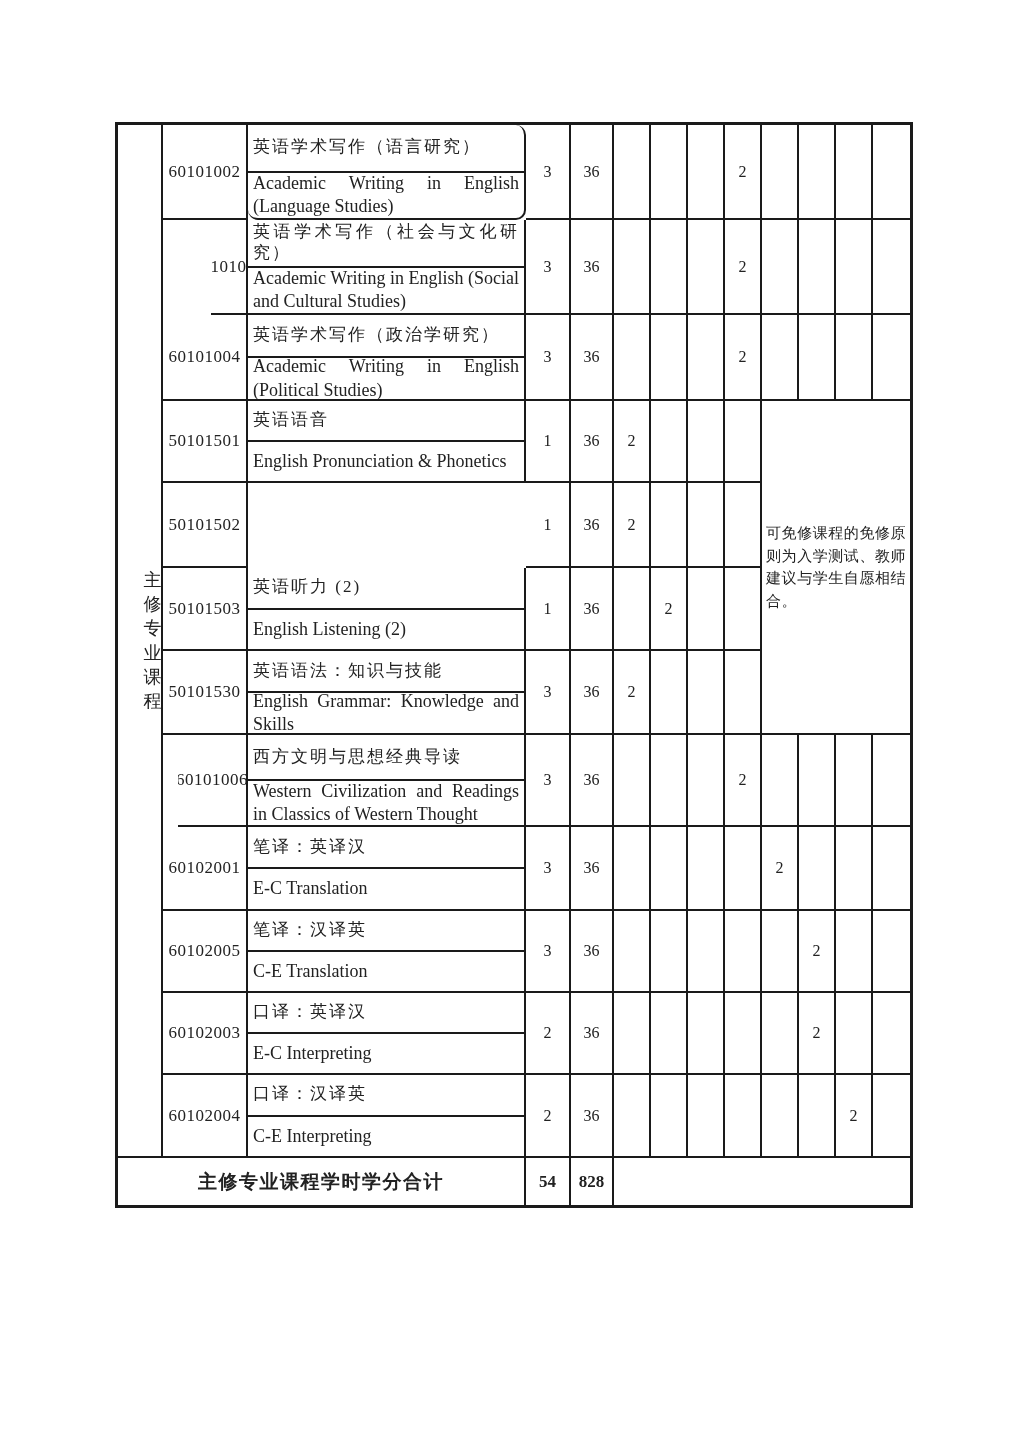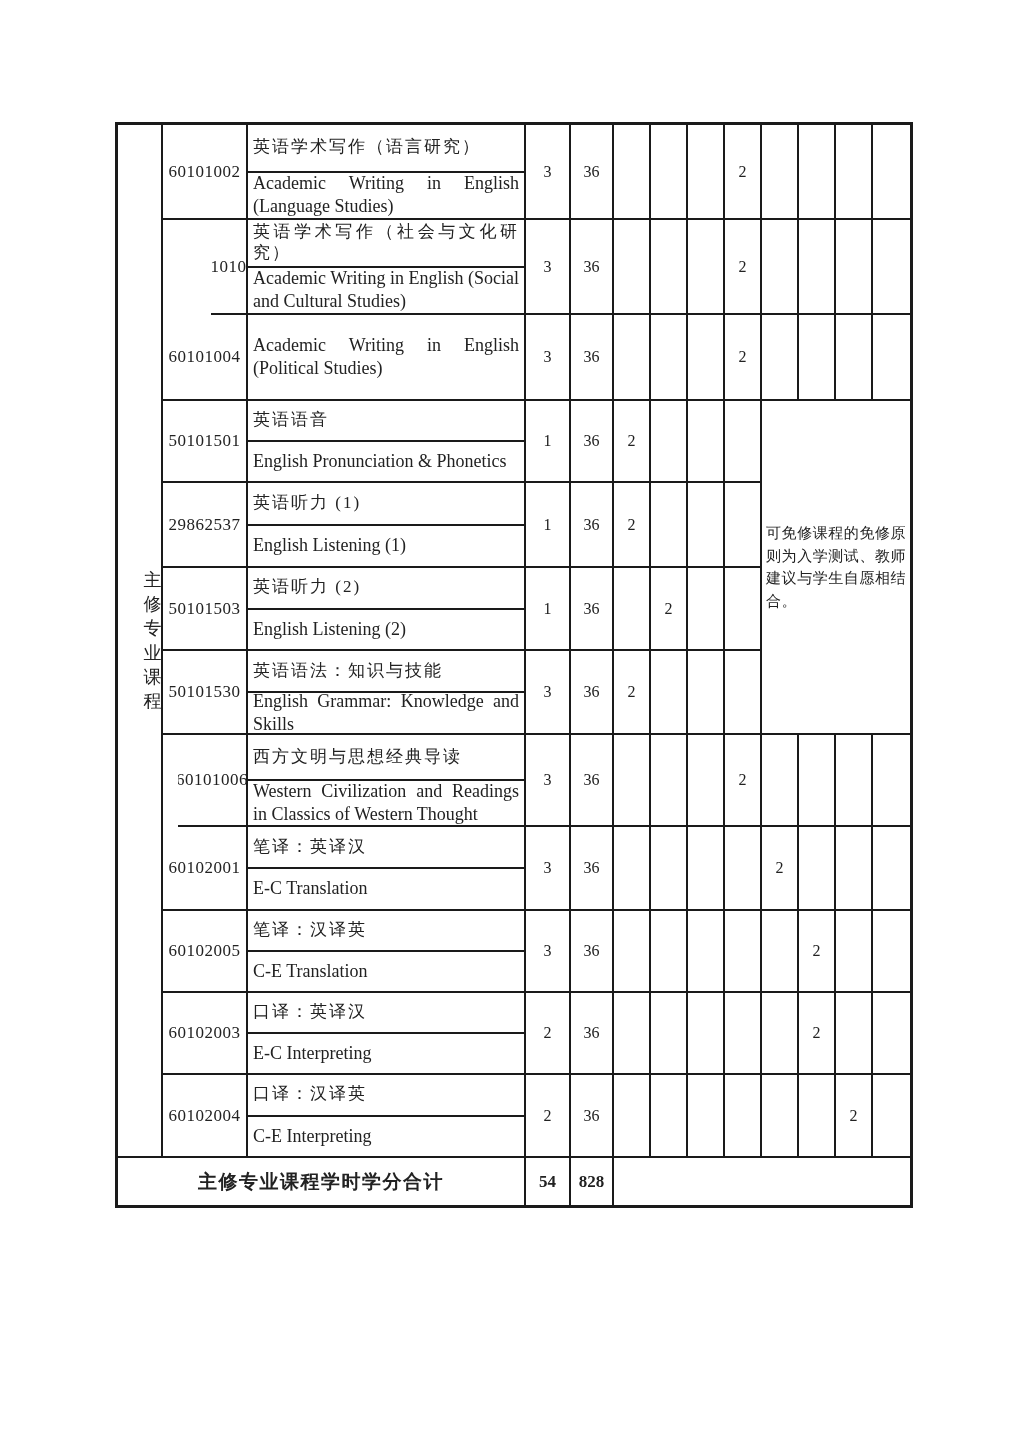--- a/index.html
+++ b/index.html
@@ -67,21 +67,21 @@
     letter-spacing: 1.5px;
   }
   .total-num { font-weight: bold; font-size: 17px; }
 </style>
 </head>
 <body>
 
 <div class="doc-table" id="grid" style="grid-template-rows: 95px 95px 86px 82px 85px 83px 84px 92px 84px 82px 82px 83px 47px; grid-template-columns: 45px 85px 278px 45px 43px repeat(8, 37px);">
     <div class="c cat" style="grid-area: 1 / 1 / 13 / 2; padding-left: 29px;">主修专业课程</div>
     <div class="c code" style="grid-area: 1 / 2;">60101002</div>
-    <div class="c name" style="grid-area: 1 / 3;">
+    <div class="c name" style="grid-area: 1 / 3; border-radius: 10px;">
       <div class="half name-cn">
         <span>英语学术写作（语言研究）</span>
       </div>
       <div class="half name-en">
         <span>Academic Writing in English (Language Studies)</span>
       </div>
     </div>
     <div class="c num" style="grid-area: 1 / 4;">3</div>
     <div class="c num" style="grid-area: 1 / 5;">36</div>
     <div class="c num" style="grid-area: 1 / 6;"></div>
@@ -106,20 +106,23 @@
     <div class="c num" style="grid-area: 2 / 6;"></div>
     <div class="c num" style="grid-area: 2 / 7;"></div>
     <div class="c num" style="grid-area: 2 / 8;"></div>
     <div class="c num" style="grid-area: 2 / 9;">2</div>
     <div class="c num" style="grid-area: 2 / 10;"></div>
     <div class="c num" style="grid-area: 2 / 11;"></div>
     <div class="c num" style="grid-area: 2 / 12;"></div>
     <div class="c num edge-r" style="grid-area: 2 / 13;"></div>
     <div class="c code" style="grid-area: 3 / 2;">60101004</div>
     <div class="c name" style="grid-area: 3 / 3;">
+      <div class="half name-cn">
+        <span>英语学术写作（政治学研究）</span>
+      </div>
       <div class="half name-en">
         <span>Academic Writing in English (Political Studies)</span>
       </div>
     </div>
     <div class="c num" style="grid-area: 3 / 4;">3</div>
     <div class="c num" style="grid-area: 3 / 5;">36</div>
     <div class="c num" style="grid-area: 3 / 6;"></div>
     <div class="c num" style="grid-area: 3 / 7;"></div>
     <div class="c num" style="grid-area: 3 / 8;"></div>
     <div class="c num" style="grid-area: 3 / 9;">2</div>
@@ -135,29 +138,21 @@
       <div class="half name-en">
         <span>English Pronunciation &amp; Phonetics</span>
       </div>
     </div>
     <div class="c num" style="grid-area: 4 / 4;">1</div>
     <div class="c num" style="grid-area: 4 / 5;">36</div>
     <div class="c num" style="grid-area: 4 / 6;">2</div>
     <div class="c num" style="grid-area: 4 / 7;"></div>
     <div class="c num" style="grid-area: 4 / 8;"></div>
     <div class="c num" style="grid-area: 4 / 9;"></div>
-    <div class="c code" style="grid-area: 5 / 2;">29862537</div>
-    <div class="c name" style="grid-area: 5 / 3;">
-      <div class="half name-cn">
-        <span>英语听力 (1)</span>
-      </div>
-      <div class="half name-en">
-        <span>English Listening (1)</span>
-      </div>
-    </div>
+    <div class="c code" style="grid-area: 5 / 2;">50101502</div>
     <div class="c num" style="grid-area: 5 / 4;">1</div>
     <div class="c num" style="grid-area: 5 / 5;">36</div>
     <div class="c num" style="grid-area: 5 / 6;">2</div>
     <div class="c num" style="grid-area: 5 / 7;"></div>
     <div class="c num" style="grid-area: 5 / 8;"></div>
     <div class="c num" style="grid-area: 5 / 9;"></div>
     <div class="c code" style="grid-area: 6 / 2;">50101503</div>
     <div class="c name" style="grid-area: 6 / 3;">
       <div class="half name-cn">
         <span>英语听力 (2)</span>

